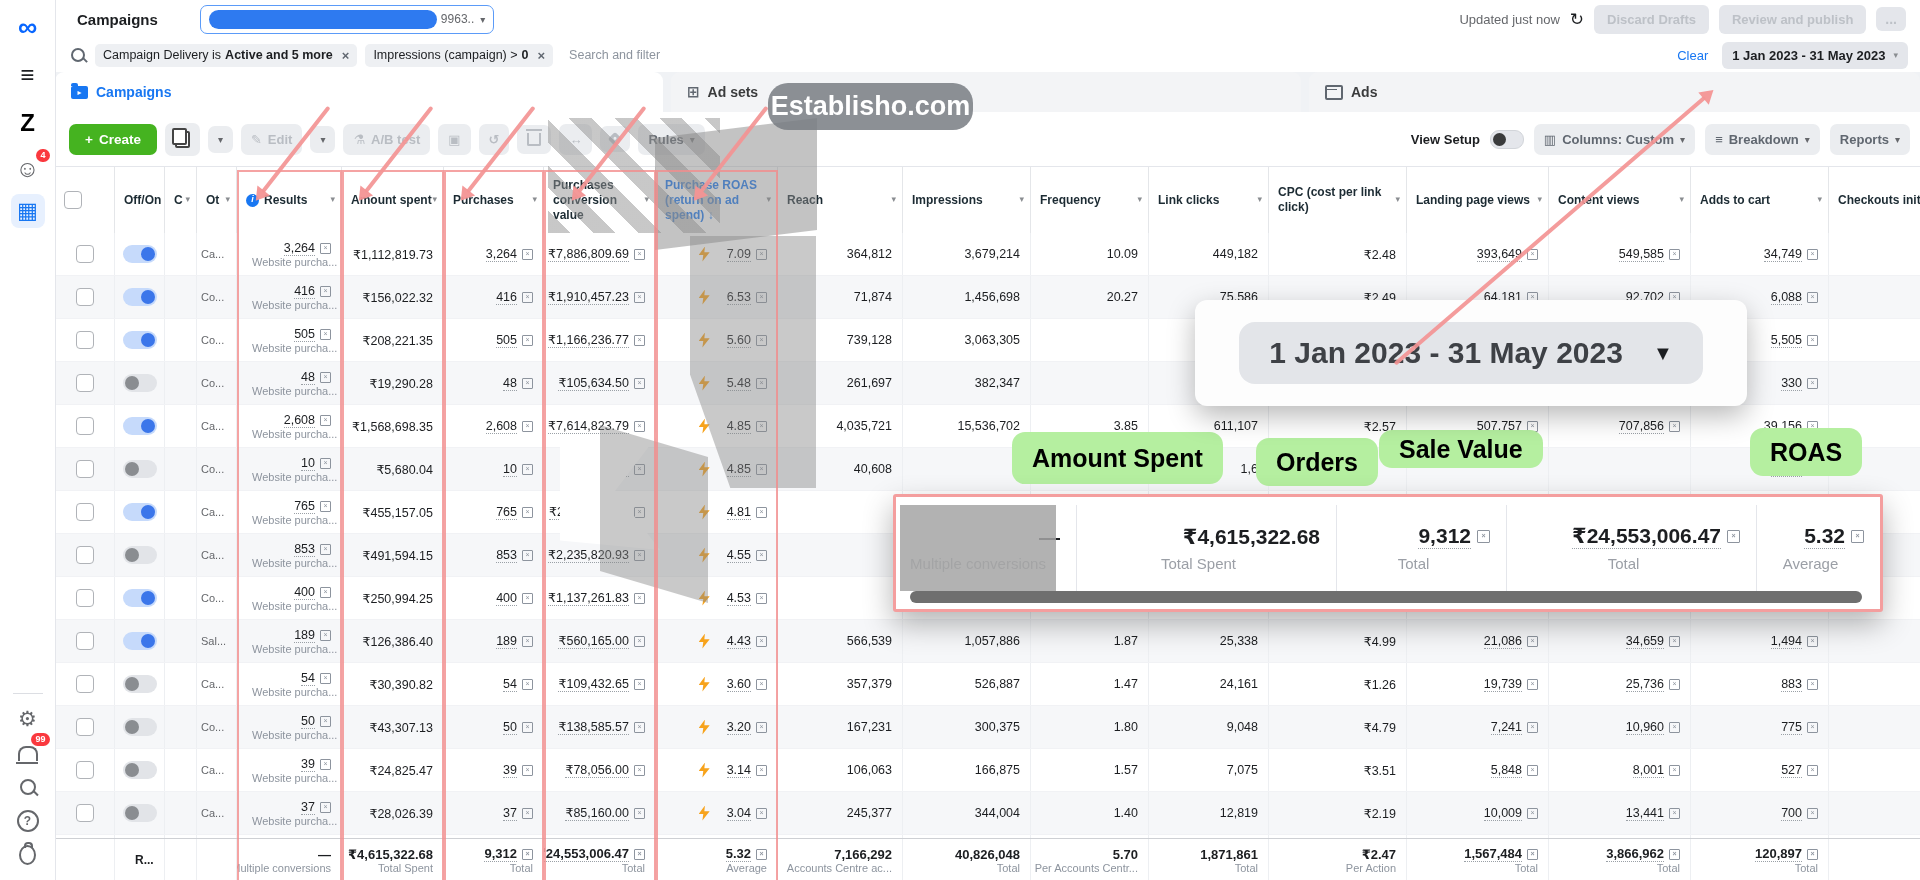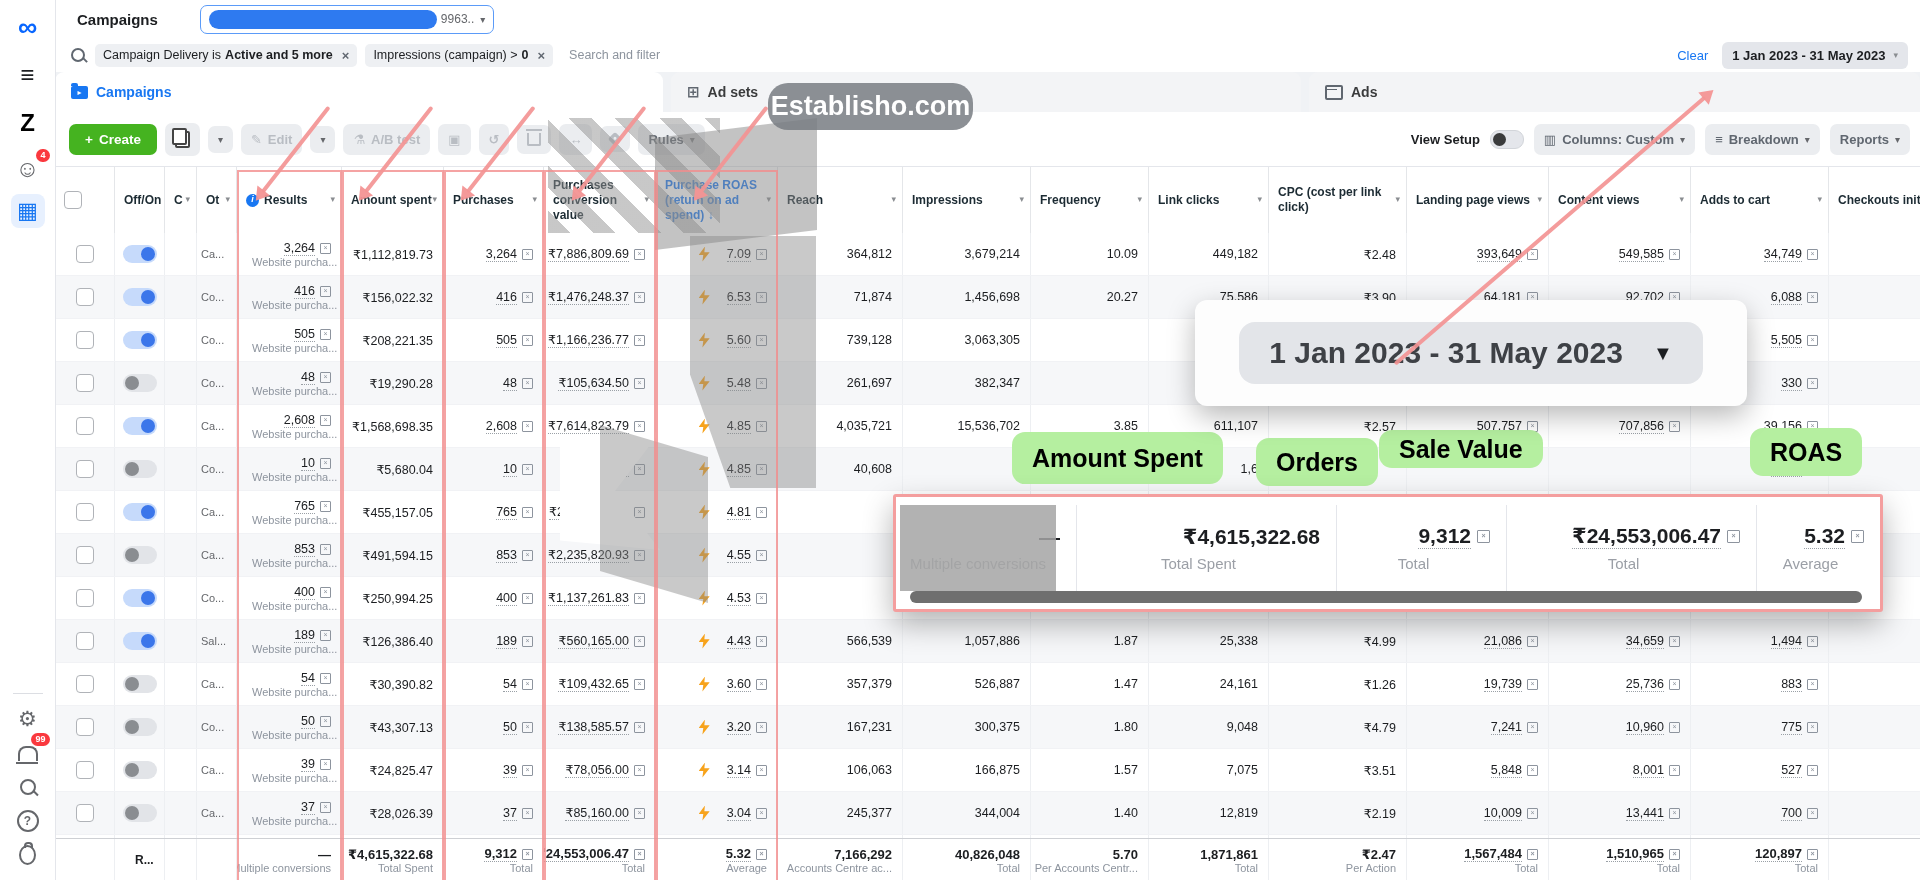--- a/index.html
+++ b/index.html
@@ -180,20 +180,27 @@
         <span class="bug"></span>
       </div>
   </div>
 
   <div class="top">
     <span class="title">Campaigns</span>
     <div class="acct">
       <span class="scribble"></span>
       <span class="sfx">9963..</span>
       <span class="caret">▾</span>
+    </div>
+    <div class="right">
+      <span class="updated">Updated just now</span>
+      <span class="refresh">↻</span>
+      <span class="btn-dis">Discard Drafts</span>
+      <span class="btn-dis">Review and publish</span>
+      <span class="btn-more">...</span>
     </div>
   </div>
 
   <div class="filters">
     <span class="fmag"></span>
     <span class="chip">
       <span>Campaign Delivery is</span>
         <b>Active and 5 more</b>
       <span class="x">×</span>
     </span>
@@ -473,21 +480,21 @@
           </div>
         </div>
         <div class="td num">
           <div class="vl">
             <span class="uv">416</span>
             <span class="m-ico">×</span>
           </div>
         </div>
         <div class="td num">
           <div class="vl">
-            <span class="uv">₹1,476,248.37</span>
+            <span class="uv">₹1,910,457.23</span>
             <span class="m-ico">×</span>
           </div>
         </div>
         <div class="td num">
           <div class="vl">
             <span class="bolt"></span>
             <span class="uv">6.53</span>
             <span class="m-ico">×</span>
           </div>
         </div>
@@ -506,21 +513,21 @@
             <span class="pv">20.27</span>
           </div>
         </div>
         <div class="td num">
           <div class="vl">
             <span class="pv">75,586</span>
           </div>
         </div>
         <div class="td num">
           <div class="vl">
-            <span class="pv">₹3.90</span>
+            <span class="pv">₹2.49</span>
           </div>
         </div>
         <div class="td num">
           <div class="vl">
             <span class="uv">64,181</span>
             <span class="m-ico">×</span>
           </div>
         </div>
         <div class="td num">
           <div class="vl">
@@ -1501,21 +1508,21 @@
         </div>
         <div class="td num">
           <div class="vl">
             <span class="uv">1,567,484</span>
             <span class="m-ico">×</span>
           </div>
           <div class="fsub">Total</div>
         </div>
         <div class="td num">
           <div class="vl">
-            <span class="uv">1,510,965</span>
+            <span class="uv">3,866,962</span>
             <span class="m-ico">×</span>
           </div>
           <div class="fsub">Total</div>
         </div>
         <div class="td num">
           <div class="vl">
             <span class="uv">120,897</span>
             <span class="m-ico">×</span>
           </div>
           <div class="fsub">Total</div>

